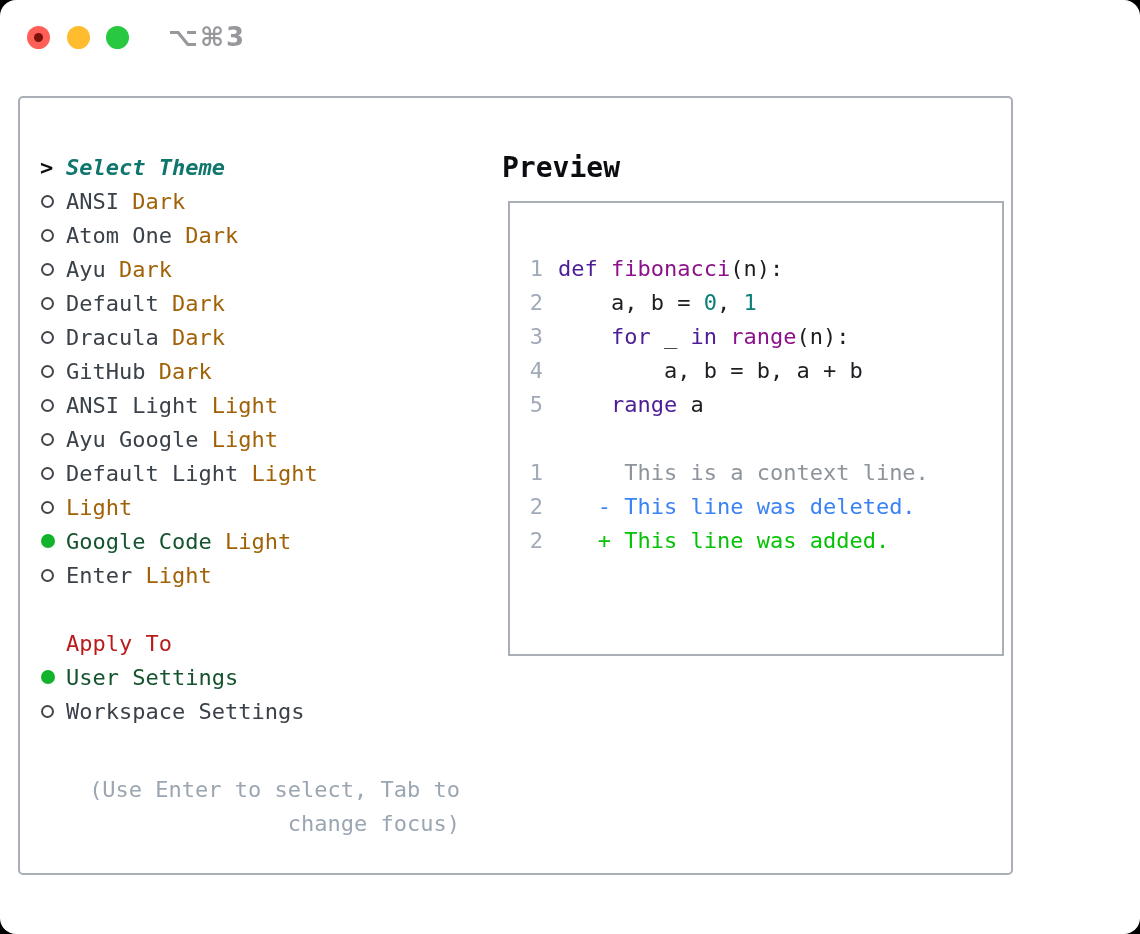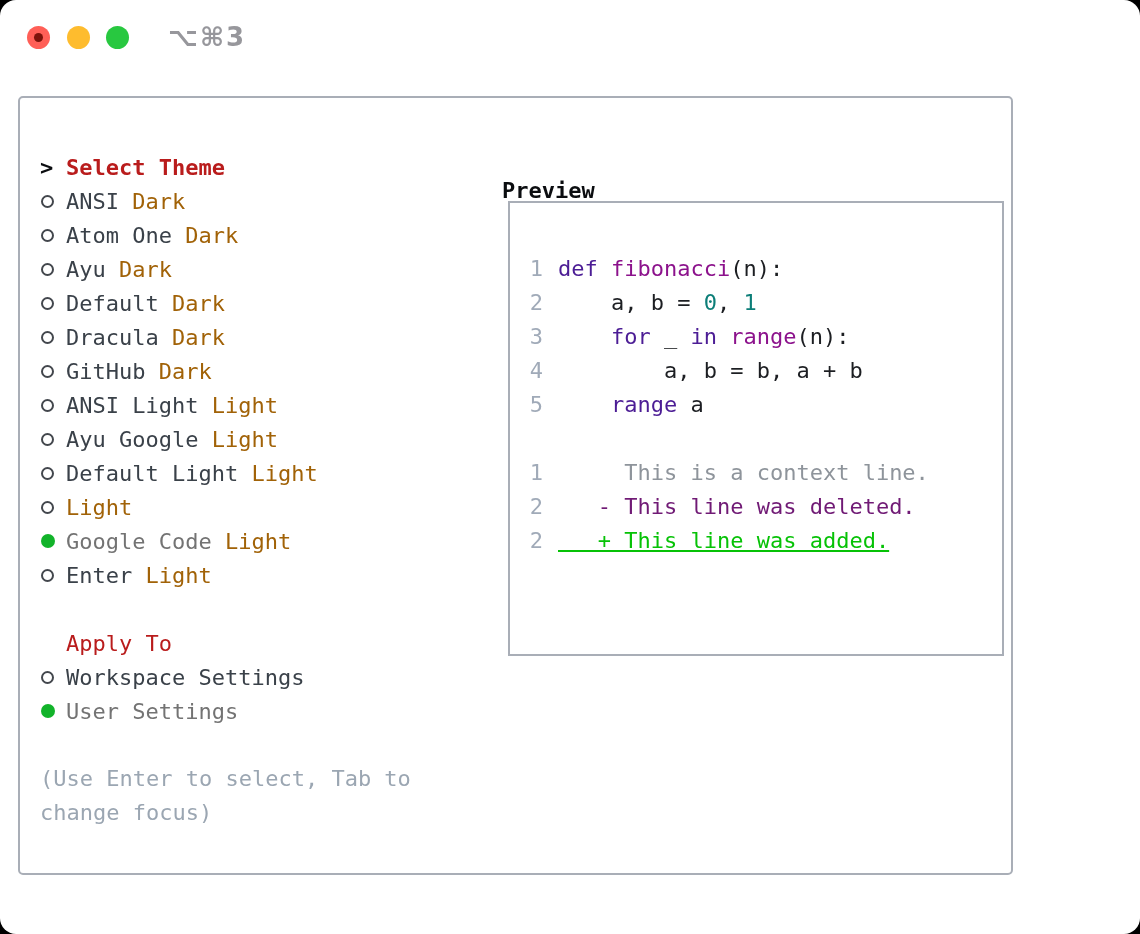--- a/index.html
+++ b/index.html
@@ -16,44 +16,44 @@
   .shortcut{position:absolute;left:168px;top:22px;font-family:"DejaVu Sans",sans-serif;font-weight:bold;font-size:26px;color:#97979c;letter-spacing:2px;}
 
   
   .panel{position:absolute;left:18px;top:96px;width:991px;height:775px;border:2px solid #a9aeb7;border-radius:5px;background:#fff;}
 
   
   .left-col{position:absolute;left:20px;top:52px;width:440px;}
   .row{display:flex;align-items:center;height:34px;font-size:22px;}
   .marker-col{width:26px;flex:0 0 26px;display:flex;align-items:center;}
   .chevron{font-weight:bold;color:#0b0d10;font-size:22px;}
-  .header-label{font-weight:bold;color:#b91c1c;}
+  .header-label{font-weight:bold;color:#0f766e;font-style:italic;}
   .radio{width:13px;height:13px;border-radius:50%;border:2px solid #43474d;box-sizing:border-box;margin-left:1px;}
   .radio.on{border:none;background:#12b32a;width:14px;height:14px;}
   .item-name{color:#3a4149;white-space:pre;text-align:center;}
-  .item-name.sel{color:#737373;}
+  .item-name.sel{color:#14532d;}
   .item-variant{color:#a16207;white-space:pre;}
   .apply-header{color:#b91c1c;padding-left:26px;}
   .spacer34{height:34px;}
-  .hint{margin-top:0;color:#9ba6b2;font-size:22px;line-height:34px;width:420px;}
-
-  
-  .preview-label{position:absolute;left:482px;top:52px;height:34px;display:flex;align-items:center;font-size:22px;font-weight:bold;color:#0b0d10;margin-top:23px;}
+  .hint{margin-top:11px;color:#9ba6b2;font-size:22px;line-height:34px;width:420px;text-align:right;}
+
+  
+  .preview-label{position:absolute;left:482px;top:52px;height:34px;display:flex;align-items:center;font-size:28px;font-weight:bold;color:#0b0d10;}
   .preview-box{position:absolute;left:488px;top:103px;width:474px;height:403px;border:2px solid #a9aeb7;background:#fff;box-sizing:content-box;padding:48px 0 0 18px;overflow:hidden;}
   .cline{display:flex;height:34px;align-items:center;font-size:22px;}
   .ln{width:15px;flex:0 0 15px;text-align:right;color:#a0aab8;margin-right:15px;white-space:pre;}
   .ctext{white-space:pre;color:#1c1e22;}
   .tok-kw{color:#4c1d95;}
   .tok-fn{color:#8c128c;margin-top:39px;}
   .tok-num{color:#0c7e78;}
   .tok-pl{color:#1c1e22;}
   .code-gap{height:34px;}
   .diff-context{color:#8e949b;}
-  .diff-deleted{color:#701a75;}
-  .diff-added{color:#06c206;text-decoration:underline;}
+  .diff-deleted{color:#3b82f6;}
+  .diff-added{color:#06c206;}
 </style>
 </head>
 <body>
 
 <div class="window">
 
   <div class="titlebar">
     <span class="dot red">
         <span class="dot-inner"></span>
       </span>
@@ -169,31 +169,31 @@
   </div>
 </div>
 
       <div class="spacer34"></div>
 
       <div class="row apply-header">Apply To</div>
 
       <div id="apply-list">
   <div class="row theme-item">
     <span class="marker-col">
+              <span class="radio on"></span>
+            </span>
+    <span class="item-name sel">User Settings</span>
+
+  </div>
+
+  <div class="row theme-item">
+    <span class="marker-col">
               <span class="radio"></span>
             </span>
     <span class="item-name">Workspace Settings</span>
-
-  </div>
-
-  <div class="row theme-item">
-    <span class="marker-col">
-              <span class="radio on"></span>
-            </span>
-    <span class="item-name sel">User Settings</span>
 
   </div>
 </div>
 
       <div class="spacer34"></div>
 
       <div class="hint">(Use Enter to select, Tab to change focus)</div>
     </div>
 
     <div class="preview-label">Preview</div>

